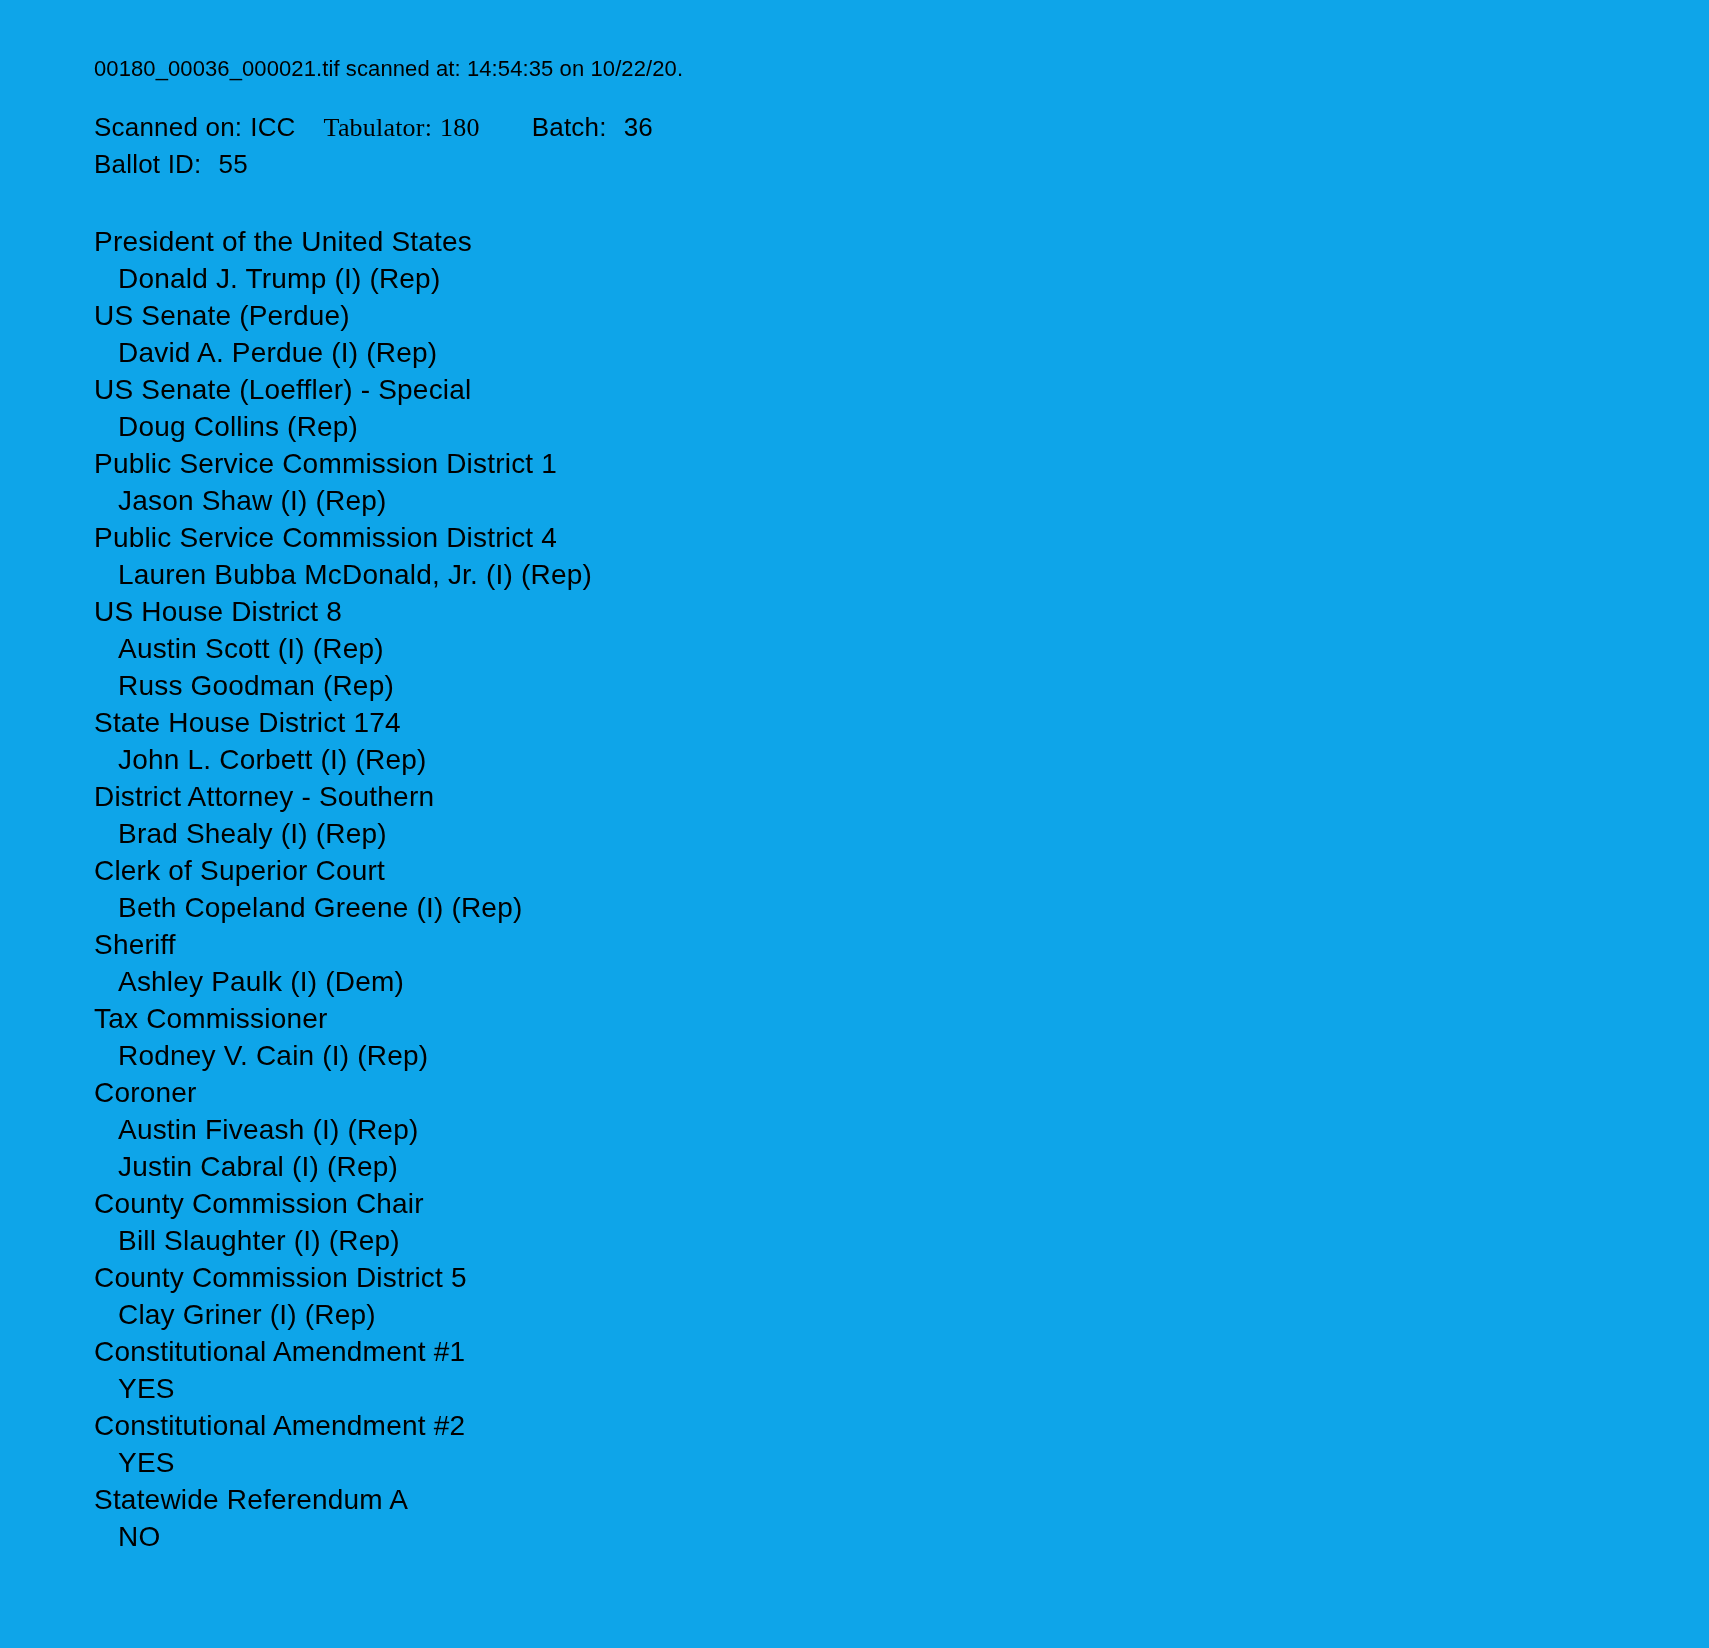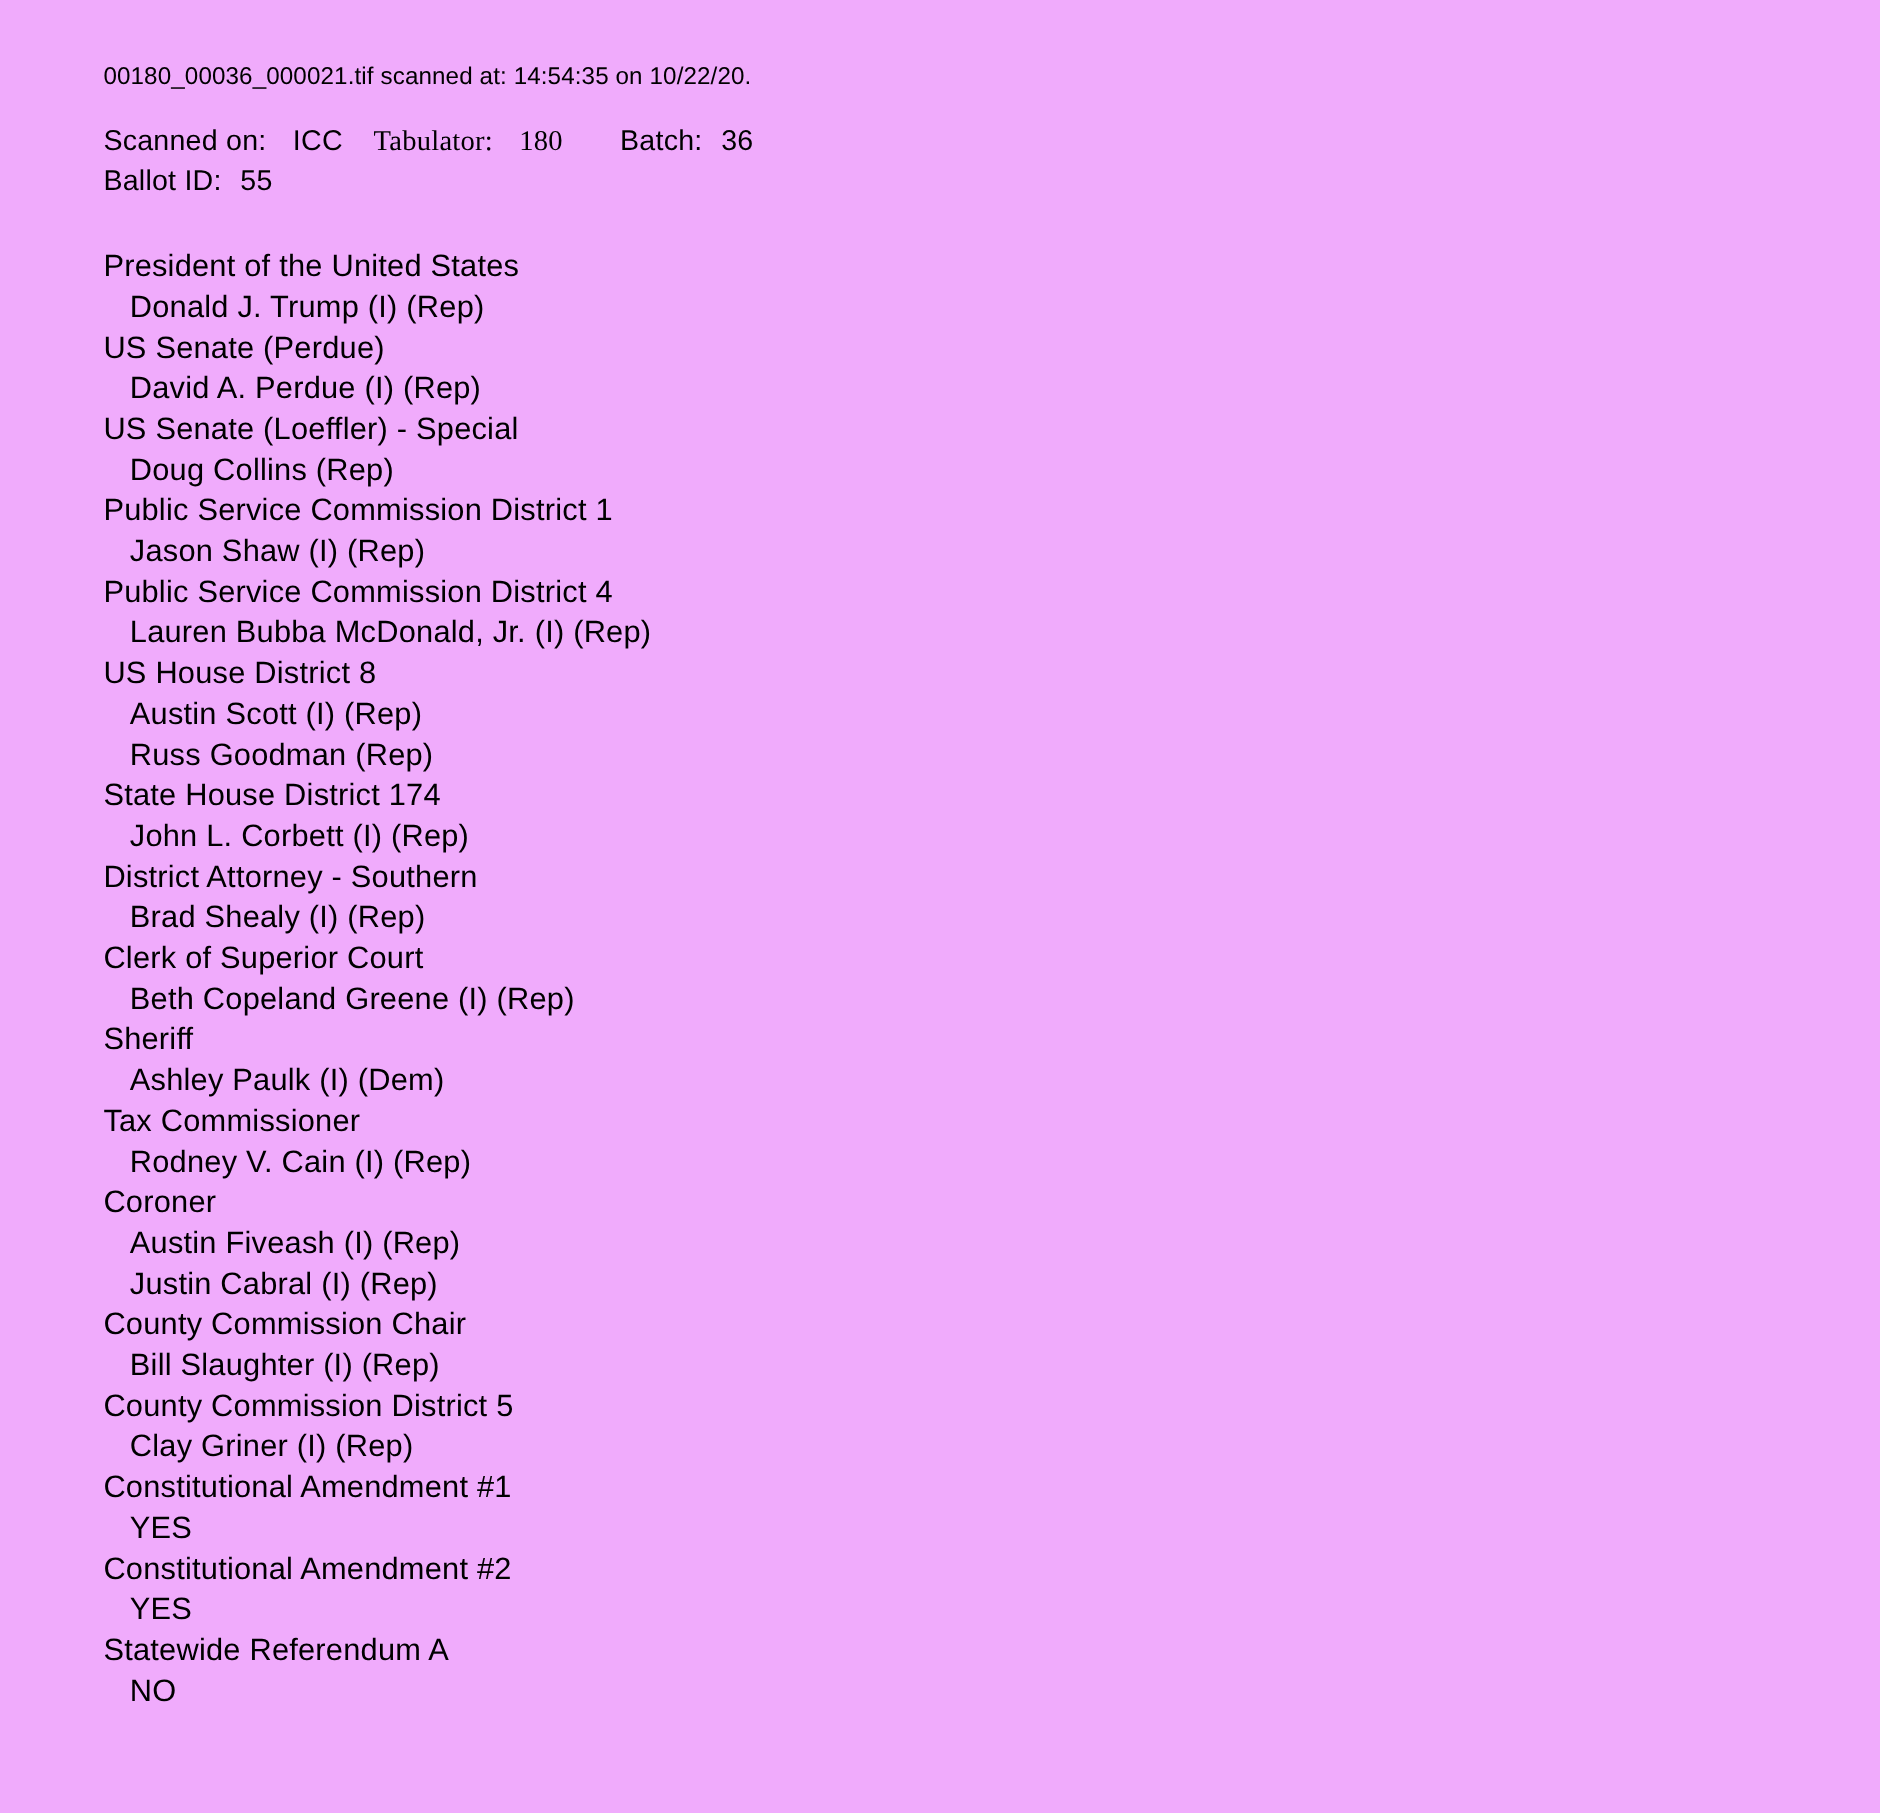--- a/index.html
+++ b/index.html
@@ -4,21 +4,21 @@
 <style>
   html, body {
     margin: 0;
     padding: 0;
     background: #ffffff;
   }
   .page {
     position: relative;
     width: 1709px;
     height: 1648px;
-    background: #f0abfc;
+    background: #0ea5e9;
     overflow: hidden;
     font-family: "Liberation Sans", "DejaVu Sans", sans-serif;
     color: #000000;
     -webkit-font-smoothing: antialiased;
   }
   .content {
     position: absolute;
     top: 50px;
     left: 94px;
     right: 20px;
@@ -33,21 +33,21 @@
     font-size: 22px;
     letter-spacing: 0.1px;
     margin-bottom: 22px;
   }
   .meta-line {
     font-size: 26px;
   }
   .meta-pair { display: inline; }
   .meta-gap-sm { margin-left: 28px; font-family: Liberation Serif, serif; }
   .meta-gap-md { margin-left: 52px; }
-  .meta-value { margin-left: 24px; }
+  .meta-value { margin-left: 8px; }
   .meta-value-wide { margin-left: 17px; }
   .contest-list {
     margin-top: 40px;
   }
   .contest-name {
     
   }
   .selection {
     padding-left: 24px;
   }

